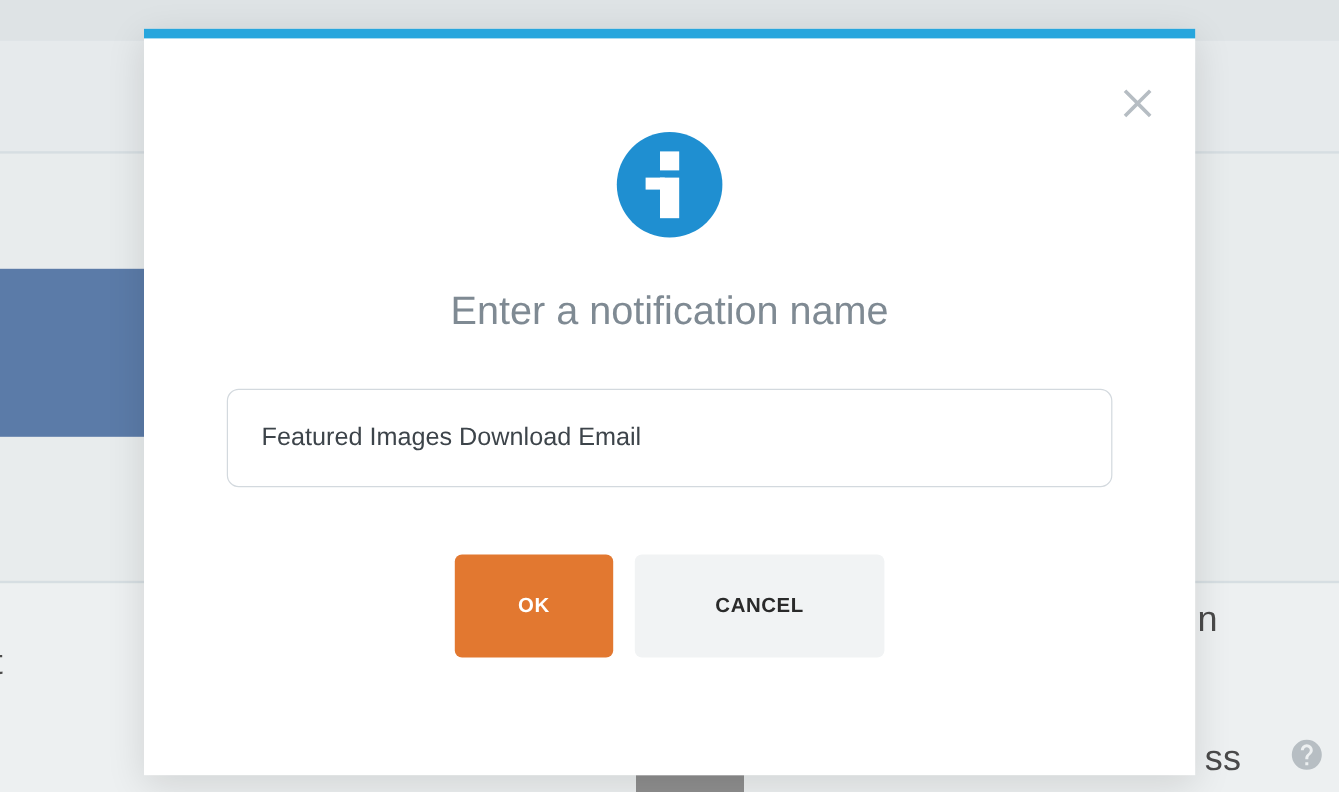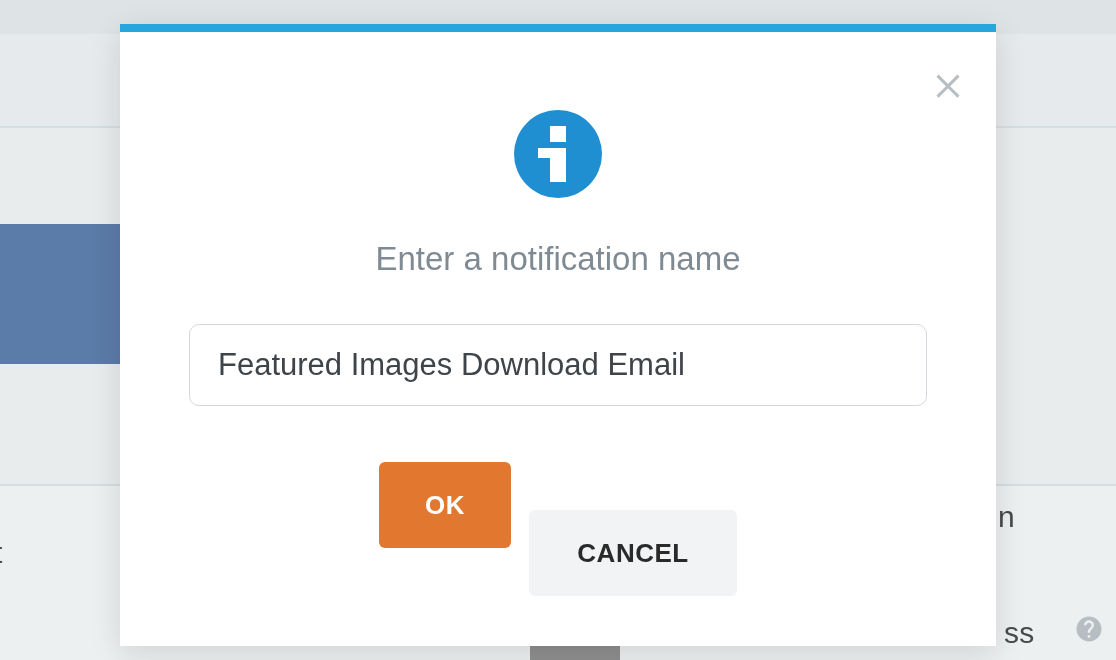--- a/index.html
+++ b/index.html
@@ -96,50 +96,49 @@
       font-size: 33px;
       font-weight: 400;
     }
     .modal-input {
       margin-top: 46px;
       width: 738px;
       height: 82px;
       padding: 0 28px;
       border: 1px solid #d3d9de;
       border-radius: 10px;
-      font-size: 31px;
+      font-size: 21px;
       color: #3d444a;
       outline: none;
       font-family: inherit;
     }
     .modal-actions {
       margin-top: 56px;
       display: flex;
       gap: 18px;
     }
     .btn {
       height: 86px;
       border: none;
       border-radius: 6px;
-      font-size: 26px;
+      font-size: 17px;
       font-weight: 700;
       letter-spacing: 0.5px;
       cursor: pointer;
       font-family: inherit;
     }
     .btn-ok {
       width: 132px;
       background: #e27830;
       color: #ffffff;
     }
     .btn-cancel {
       width: 208px;
       background: #f1f3f4;
       color: #2a2a2a;
-      margin-top: 48px;
     }
   </style>
 </head>
 <body>
 
 <div class="bg">
   <div class="top-band"></div>
   <div class="top-band2"></div>
   <div class="left-tab"></div>
   <div class="lower-band"></div>

